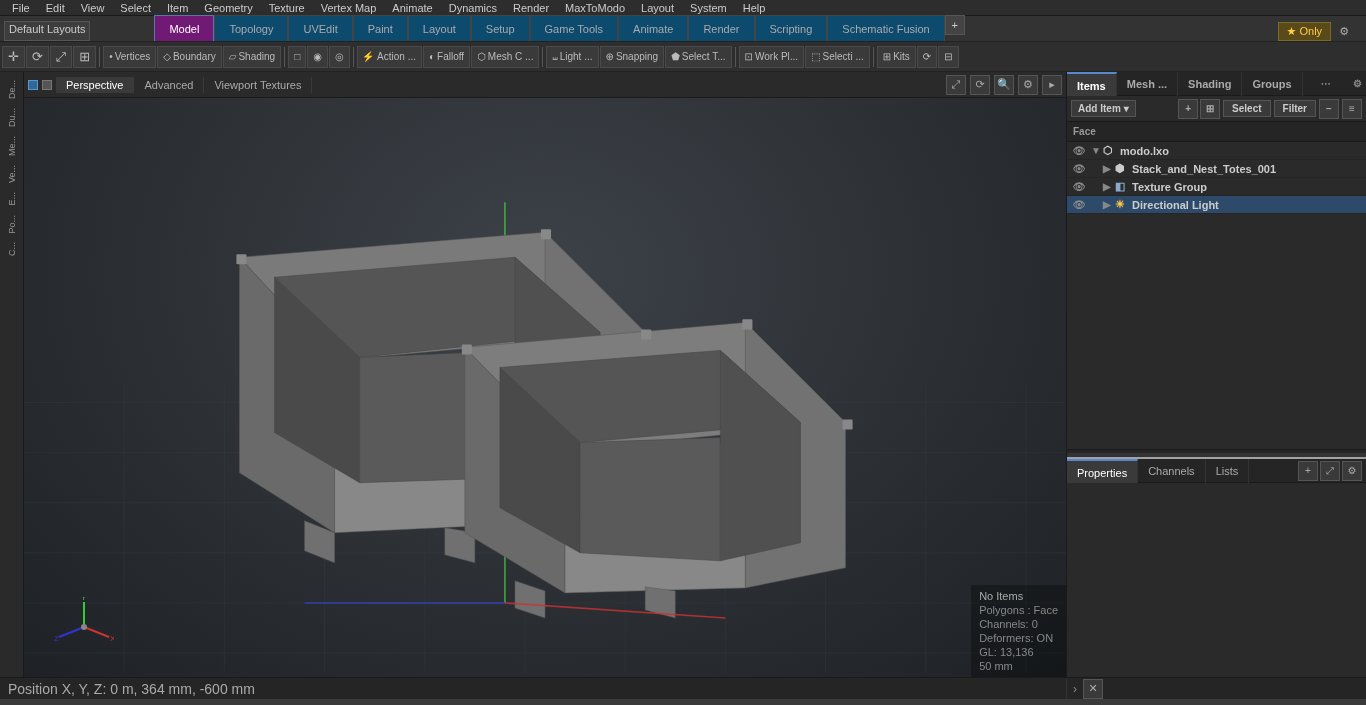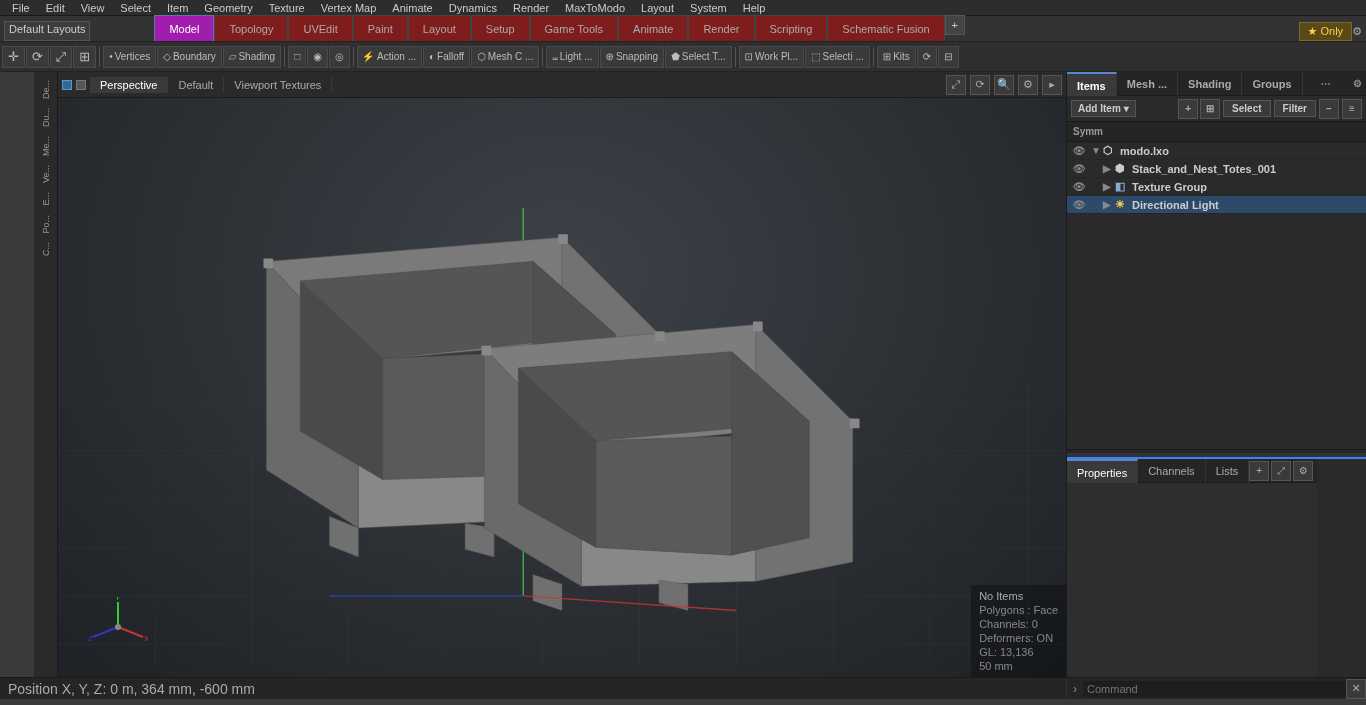--- a/index.html
+++ b/index.html
@@ -7,34 +7,34 @@
 
     
     #menu-bar { display: flex; align-items: center; background: #2d2d2d; height: 16px; padding: 0 4px; border-bottom: 1px solid #1a1a1a; }
     .menu-item { padding: 2px 8px; cursor: pointer; color: #cccccc; font-size: 11px; }
 
     
     #toolbar1 { display: flex; align-items: flex-end; background: #333333; height: 26px; border-bottom: 1px solid #222222; }
     .tb1-left { display: flex; align-items: center; padding: 0 4px; gap: 2px; }
     .layout-dropdown { background: #3d3d3d; border: 1px solid #555; color: #ccc; font-size: 11px; padding: 1px 4px; height: 20px; cursor: pointer; }
     .mode-tabs { display: flex; margin-left: 60px; }
-    .mode-tab { padding: 3px 14px; font-size: 11px; background: #7f1d1d; color: #aaa; border: 1px solid #444; border-bottom: none; cursor: pointer; height: 26px; line-height: 20px; }
-    .mode-tab.active { background: #a21caf; color: #fff; border-color: #5577aa; }
-    .tb1-right { display: flex; align-items: center; margin-left: auto; gap: 0; padding-right: 4px; }
+    .mode-tab { padding: 3px 14px; font-size: 11px; background: #0c4a6e; color: #aaa; border: 1px solid #444; border-bottom: none; cursor: pointer; height: 26px; line-height: 20px; }
+    .mode-tab.active { background: #701a75; color: #fff; border-color: #5577aa; }
+    .tb1-right { display: flex; align-items: center; margin-left: auto; gap: 8px; padding-right: 17px; }
     .star-only { background: #5a4a1a; border: 1px solid #7a6a2a; color: #ffcc44; padding: 2px 8px; font-size: 11px; cursor: pointer; }
     .plus-btn { background: #444; border: 1px solid #555; color: #ccc; width: 20px; height: 20px; cursor: pointer; display: flex; align-items: center; justify-content: center; }
 
     
     #toolbar2 { display: flex; align-items: center; background: #2e2e2e; height: 30px; border-bottom: 1px solid #222; gap: 1px; padding: 0 2px; flex-wrap: nowrap; overflow: hidden; }
     .tool-btn { display: flex; align-items: center; gap: 2px; padding: 2px 5px; background: #3a3a3a; border: 1px solid #4a4a4a; color: #bbb; font-size: 10px; cursor: pointer; height: 22px; white-space: nowrap; }
     .tool-icon { font-size: 13px; }
     .tool-separator { width: 1px; background: #555; height: 20px; margin: 0 2px; }
 
     
-    #main { display: flex; height: calc(705px - 22px - 26px - 30px - 22px); padding-left: 34px; }
+    #main { display: flex; height: calc(705px - 22px - 26px - 30px - 22px); }
 
     
     #left-sidebar { width: 24px; background: #2a2a2a; border-right: 1px solid #1a1a1a; display: flex; flex-direction: column; align-items: center; padding: 4px 0; gap: 1px; overflow: hidden; }
     .sidebar-tool { writing-mode: vertical-rl; text-orientation: mixed; transform: rotate(180deg); font-size: 9px; color: #999; padding: 4px 2px; cursor: pointer; white-space: nowrap; }
 
     
     #viewport-area { flex: 1; display: flex; flex-direction: column; }
     #viewport-tabs { display: flex; align-items: center; background: #2a2a2a; height: 26px; border-bottom: 1px solid #1a1a1a; padding: 0 4px; }
     .vp-tab-dot { width: 10px; height: 10px; background: #555; border: 1px solid #777; margin-right: 4px; cursor: pointer; }
     .vp-tab-dot.active { background: #336699; border-color: #5599cc; }
@@ -76,21 +76,21 @@
     .tree-indent { display: inline-block; }
     .tree-arrow { width: 12px; font-size: 10px; color: #888; cursor: pointer; }
     .tree-icon { width: 14px; font-size: 11px; margin-right: 3px; }
     .tree-label { font-size: 11px; color: #ccc; flex: 1; }
     .eye-icon { width: 16px; height: 16px; display: flex; align-items: center; justify-content: center; font-size: 10px; color: #888; cursor: pointer; }
 
     #items-panel-bottom { height: 8px; background: #252525; border-top: 1px solid #1a1a1a; position: relative; }
     .panel-resize-handle { position: absolute; bottom: 0; left: 0; right: 0; height: 4px; background: #333; cursor: ns-resize; }
 
     
-    #props-panel { height: 220px; display: flex; flex-direction: row; border-top: 2px solid #3b82f6; }
+    #props-panel { height: 220px; display: flex; flex-direction: column; border-top: 2px solid #a3a3a3; }
     #props-tabs { display: flex; align-items: center; background: #252525; height: 24px; border-bottom: 1px solid #1a1a1a; }
     .props-tab { padding: 2px 10px; font-size: 11px; color: #aaa; cursor: pointer; border-right: 1px solid #333; height: 24px; line-height: 20px; }
     .props-tab.active { color: #fff; background: #3a3a3a; border-top: 2px solid #5588cc; }
     .props-tab-right { margin-left: auto; display: flex; align-items: center; gap: 2px; padding-right: 4px; }
     #props-content { flex: 1; background: #2a2a2a; }
 
     
     #bottom-bar { height: 22px; background: #252525; border-top: 1px solid #1a1a1a; display: flex; align-items: center; }
     #pos-label { padding: 0 8px; font-size: 14px; color: #aaa; flex: 1; }
     #cmd-bar { display: flex; align-items: center; width: 300px; border-left: 1px solid #333; }
@@ -256,21 +256,21 @@
     <div class="sidebar-tool">Po...</div>
     <div class="sidebar-tool">C...</div>
   </div>
 
   <div id="viewport-area">
 
     <div id="viewport-tabs">
       <div class="vp-tab-dot active"></div>
       <div class="vp-tab-dot"></div>
       <div class="vp-tab active">Perspective</div>
-      <div class="vp-tab">Default</div>
+      <div class="vp-tab">Advanced</div>
       <div class="vp-tab">Viewport Textures</div>
       <div class="vp-controls-right">
         <div class="vp-ctrl-btn">⤢</div>
         <div class="vp-ctrl-btn">⟳</div>
         <div class="vp-ctrl-btn">🔍</div>
         <div class="vp-ctrl-btn">⚙</div>
         <div class="vp-ctrl-btn">▸</div>
       </div>
     </div>
 
@@ -399,21 +399,21 @@
           <div class="items-icon-btn">+</div>
           <div class="items-icon-btn">⊞</div>
         </div>
         <div class="items-filter-btn">Select</div>
         <div class="items-filter-btn">Filter</div>
         <div class="items-icon-btn">−</div>
         <div class="items-icon-btn">≡</div>
       </div>
 
       <div id="items-header">
-        <div class="items-col-name">Symm</div>
+        <div class="items-col-name">Face</div>
       </div>
 
       <div id="items-tree">
 
         <div class="tree-item">
           <div class="eye-icon">👁</div>
           <div class="tree-indent" style="width:4px;"></div>
           <div class="tree-arrow">▼</div>
           <div class="tree-icon">⬡</div>
           <div class="tree-label">modo.lxo</div>
@@ -464,16 +464,15 @@
       <div id="props-content"></div>
     </div>
 
   </div>
 </div>
 
 <div id="bottom-bar">
   <div id="pos-label">Position X, Y, Z:  0 m, 364 mm, -600 mm</div>
   <div id="cmd-bar">
     <div id="cmd-chevron">›</div>
-    <input id="cmd-field" type="text" placeholder="Command" style="">
     <div id="cmd-clear">✕</div>
   </div>
 </div>
 
 </body></html>

